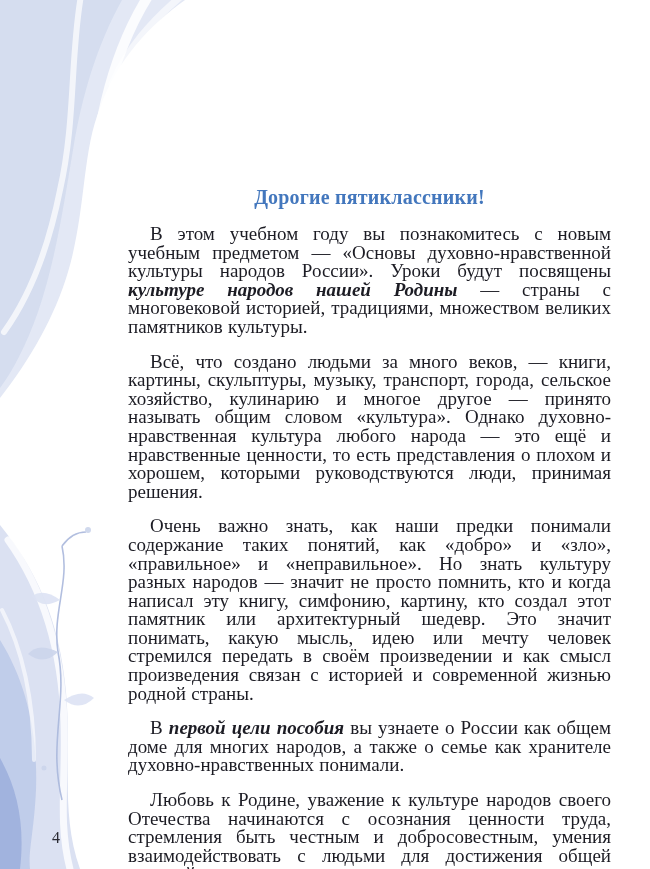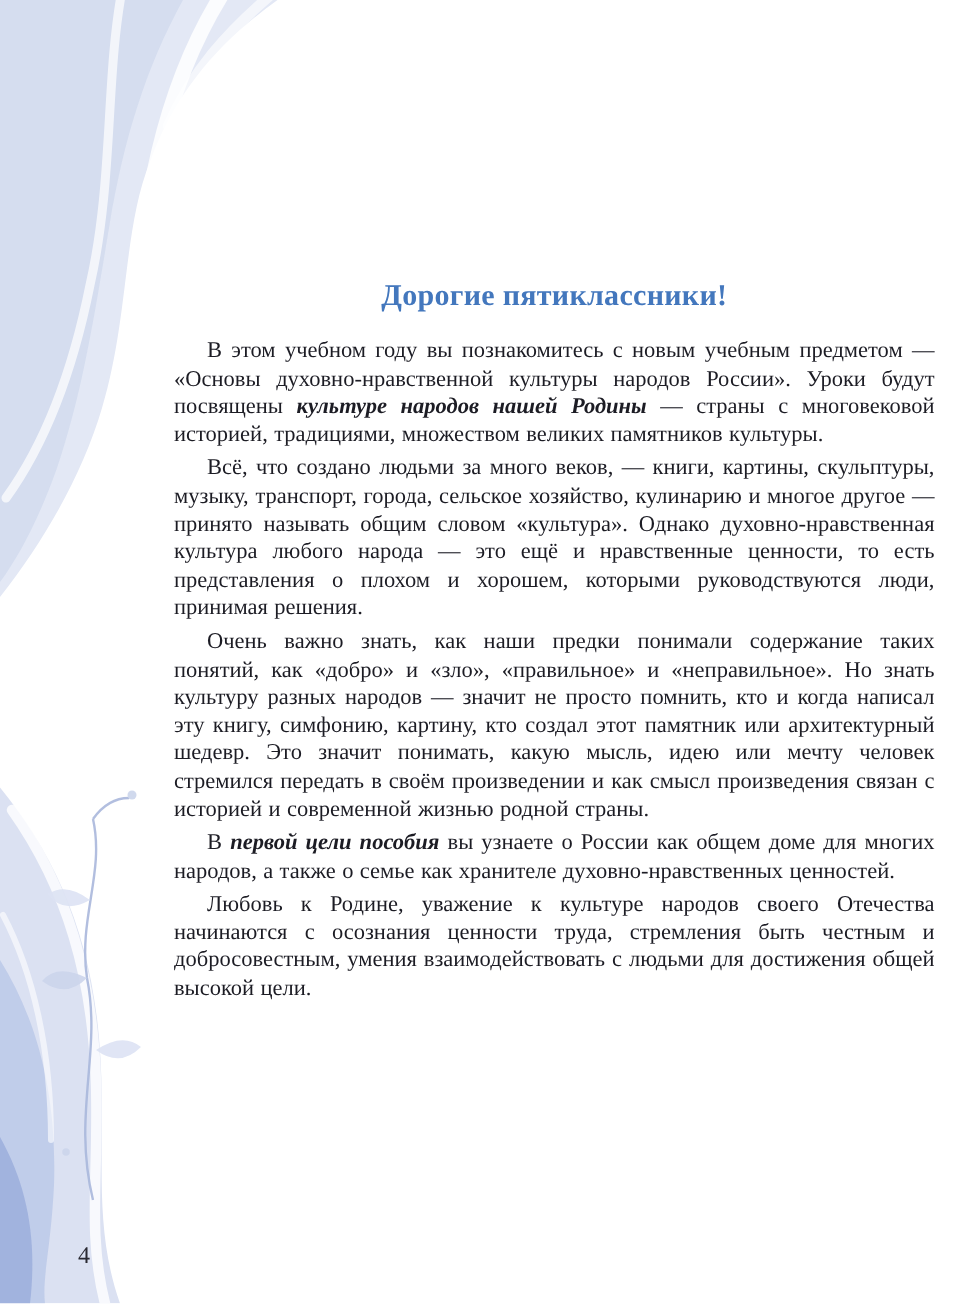--- a/index.html
+++ b/index.html
@@ -32,24 +32,24 @@
   }
   .page-title {
     margin: 0 0 16px 0;
     text-align: center;
     font-size: 20px;
     font-weight: bold;
     letter-spacing: 0.2px;
     font-family: "Liberation Serif", "DejaVu Serif", serif;
   }
   .body-text p {
-    margin: 4px;
+    margin: 16px;
     text-align: justify;
     text-indent: 22px;
-    font-size: 15px;
+    font-size: 19px;
     line-height: 18.6px;
     word-spacing: 0.5px;
   }
   .body-text .bi {
     font-weight: bold;
     font-style: italic;
   }
   .page-number {
     position: absolute;
     left: 52px;
@@ -87,20 +87,20 @@
       <circle cx="44" cy="768" r="2.5" fill="#ccd5ec" stroke="none"></circle>
     </g>
   </svg>
 
   <div class="content">
     <h1 class="page-title" style="color: rgb(67, 119, 189);">Дорогие пятиклассники!</h1>
     <div class="body-text">
         <p><span>В этом учебном году вы познакомитесь с новым учебным предметом — «Основы духовно-нравственной культуры народов России». Уроки будут посвящены </span><span class="bi">культуре народов нашей Родины</span><span> — страны с многовековой историей, традициями, множеством великих памятников культуры.</span></p>
         <p><span>Всё, что создано людьми за много веков, — книги, картины, скульптуры, музыку, транспорт, города, сельское хозяйство, кулинарию и многое другое — принято называть общим словом «культура». Однако духовно-нравственная культура любого народа — это ещё и нравственные ценности, то есть представления о плохом и хорошем, которыми руководствуются люди, принимая решения.</span></p>
         <p><span>Очень важно знать, как наши предки понимали содержание таких понятий, как «добро» и «зло», «правильное» и «неправильное». Но знать культуру разных народов — значит не просто помнить, кто и когда написал эту книгу, симфонию, картину, кто создал этот памятник или архитектурный шедевр. Это значит понимать, какую мысль, идею или мечту человек стремился передать в своём произведении и как смысл произведения связан с историей и современной жизнью родной страны.</span></p>
-        <p><span>В </span><span class="bi">первой цели пособия</span><span> вы узнаете о России как общем доме для многих народов, а также о семье как хранителе духовно-нравственных ценностей.</span></p>
+        <p><span>В </span><span class="bi">первой цели пособия</span><span> вы узнаете о России как общем доме для многих народов, а также о семье как хранителе духовно-нравственных понимали.</span></p>
         <p><span>Любовь к Родине, уважение к культуре народов своего Отечества начинаются с осознания ценности труда, стремления быть честным и добросовестным, умения взаимодействовать с людьми для достижения общей высокой цели.</span></p>
       </div>
   </div>
 
   <div class="page-number">4</div>
 
 </div>
 
 </body></html>

